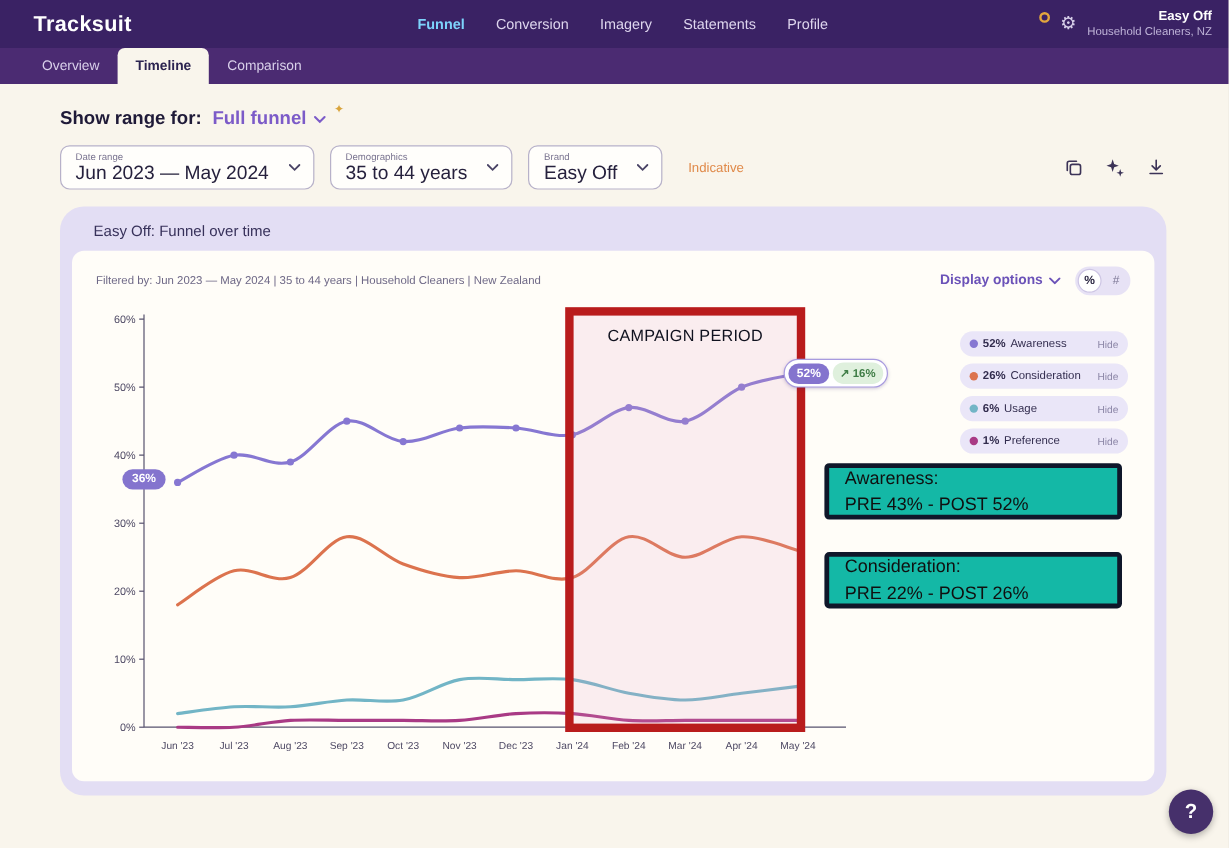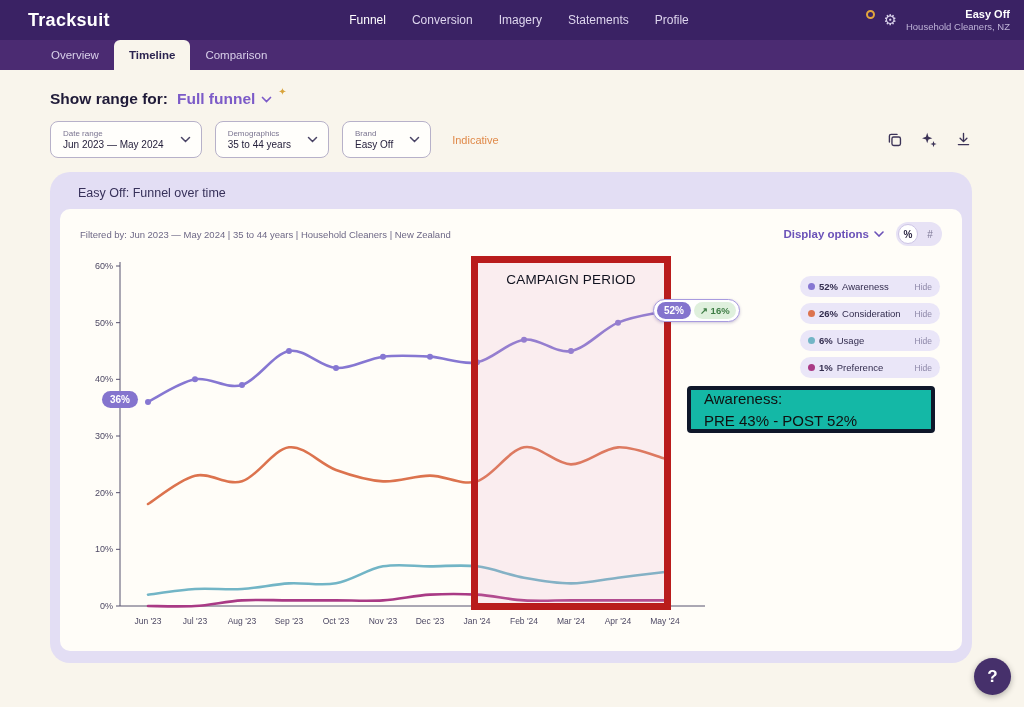--- a/index.html
+++ b/index.html
@@ -5,44 +5,44 @@
   *{margin:0;padding:0;box-sizing:border-box}
   html,body{background:#e8e4da}
   body{font-family:"Liberation Sans",sans-serif}
   .app{width:1024px;height:707px;background:#f9f5ec;position:relative;overflow:hidden}
 
   
   .topnav{height:40px;background:#3a2264;display:flex;align-items:center;padding:0 14px 0 28px;color:#fff}
   .logo{font-size:18px;font-weight:700;letter-spacing:.3px;width:250px}
   .nav{display:flex;gap:26px;flex:1;justify-content:center}
   .nav-item{font-size:12px;color:#ded6ee;cursor:pointer;white-space:nowrap}
-  .nav-item.active{color:#ffffff;font-weight:400}
+  .nav-item.active{color:#7dd3fc;font-weight:700}
   .nav-right{display:flex;align-items:center;gap:9px;width:250px;justify-content:flex-end}
   .notif-dot{width:9px;height:9px;border:2px solid #e3a63d;border-radius:50%;position:relative;top:-5px}
   .gear{font-size:15px;color:#d8d0ea;cursor:pointer;line-height:1}
   .account{text-align:right;line-height:1.3;cursor:pointer}
   .account .brand{font-size:11px;font-weight:700}
   .account .cat{font-size:9.5px;color:#bfb4d8}
 
   
-  .tabbar{height:30px;background:#4b2b72;display:flex;align-items:flex-end;padding-left:36px}
+  .tabbar{height:30px;background:#4b2b72;display:flex;align-items:flex-end;padding-left:20px}
   .tab{height:30px;display:flex;align-items:center;padding:0 15px;font-size:11.5px;color:#d9d0ea;cursor:pointer}
   .tab.active{background:#f9f5ec;color:#2c2450;font-weight:700;border-radius:6px 6px 0 0}
 
   .main{padding:20px 52px 0 50px}
   .trends-row{display:flex;align-items:center;gap:9px}
   .trends-label{font-size:15.5px;font-weight:700;color:#1f1a38}
   .trends-select{display:flex;align-items:center;gap:6px;font-size:15.5px;font-weight:700;color:#7c5bc8;cursor:pointer}
   .spark-badge{color:#d9a43c;font-size:10px;position:relative;top:-8px;left:-3px}
 
   .filters-row{display:flex;align-items:center;gap:13px;margin-top:13px}
   .dropdown{background:#fffefb;border:1px solid #b7b1c9;border-radius:8px;height:37px;padding:4px 10px 4px 12px;display:flex;align-items:center;cursor:pointer}
   .dd-texts{display:flex;flex-direction:column;justify-content:center}
   .dd-label{font-size:8px;color:#7a7490}
-  .dd-value{font-size:10px;color:#26213d;margin-top:1px;white-space:nowrap}
+  .dd-value{font-size:16px;color:#26213d;margin-top:1px;white-space:nowrap}
   .dd-chev{margin-left:16px;color:#4a4466;display:flex}
   .indicative{font-size:11px;color:#e08a4a;margin-left:8px}
   .filter-icons{margin-left:auto;display:flex;gap:17px;align-items:center}
   .icon-btn{cursor:pointer;color:#3c3357;display:flex}
 
   
   .chart-card{margin-top:14px;background:#e3def4;border-radius:20px;padding:9px 10px 12px}
   .card-title{font-size:12.5px;color:#37315a;margin:5px 0 9px 18px;font-weight:500}
   .panel{background:#fffdf8;border-radius:10px;padding:13px 20px 10px;height:442px;position:relative}
   .panel-header{display:flex;align-items:center}
@@ -281,19 +281,23 @@
             <span class="legend-val">1%</span>
             <span class="legend-name">Preference</span>
             <span class="legend-hide">Hide</span>
           </div>
         </div>
 
         <div class="annotation" id="annotation-0">
           <div class="a-title">Awareness:</div>
           <div class="a-text">PRE 43% - POST 52%</div>
         </div>
+        <div class="annotation" id="annotation-1">
+          <div class="a-title">Consideration:</div>
+          <div class="a-text">PRE 22% - POST 26%</div>
+        </div>
 
       </div>
     </section>
   </main>
 
   <div class="help-btn">?</div>
 </div>
 
 </body></html>

